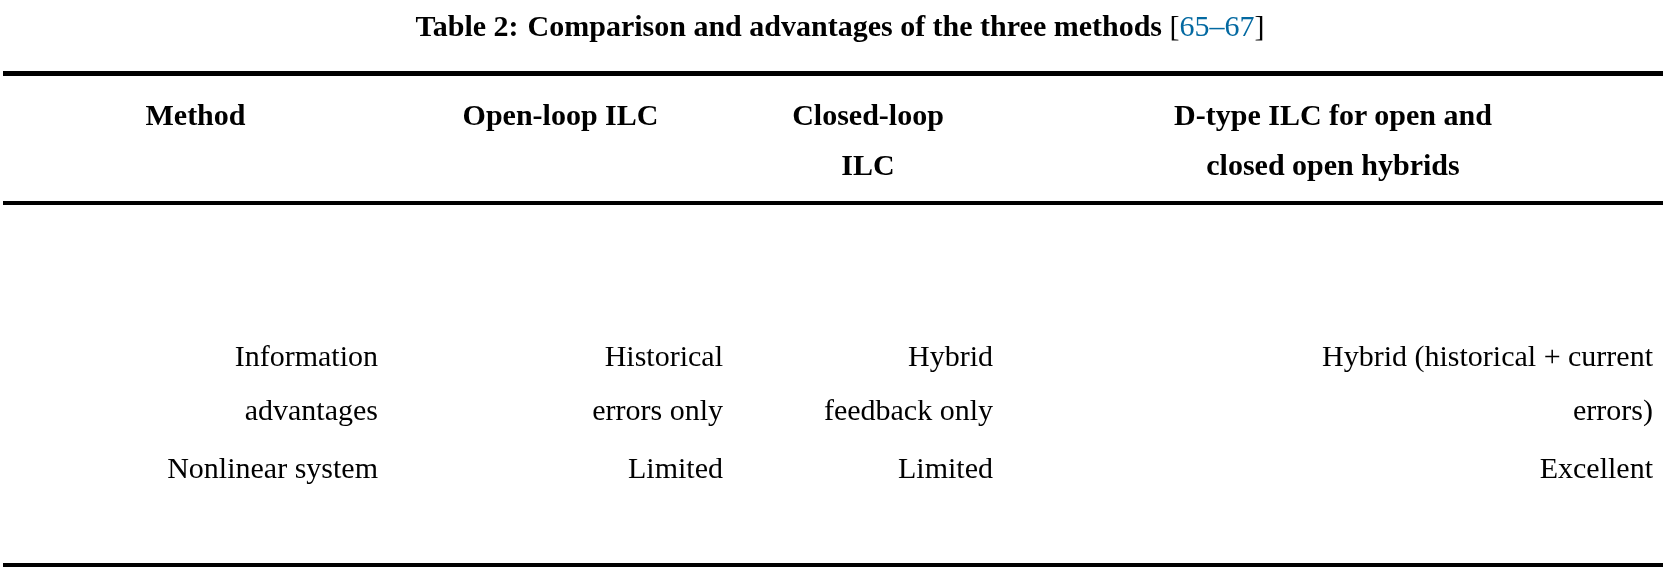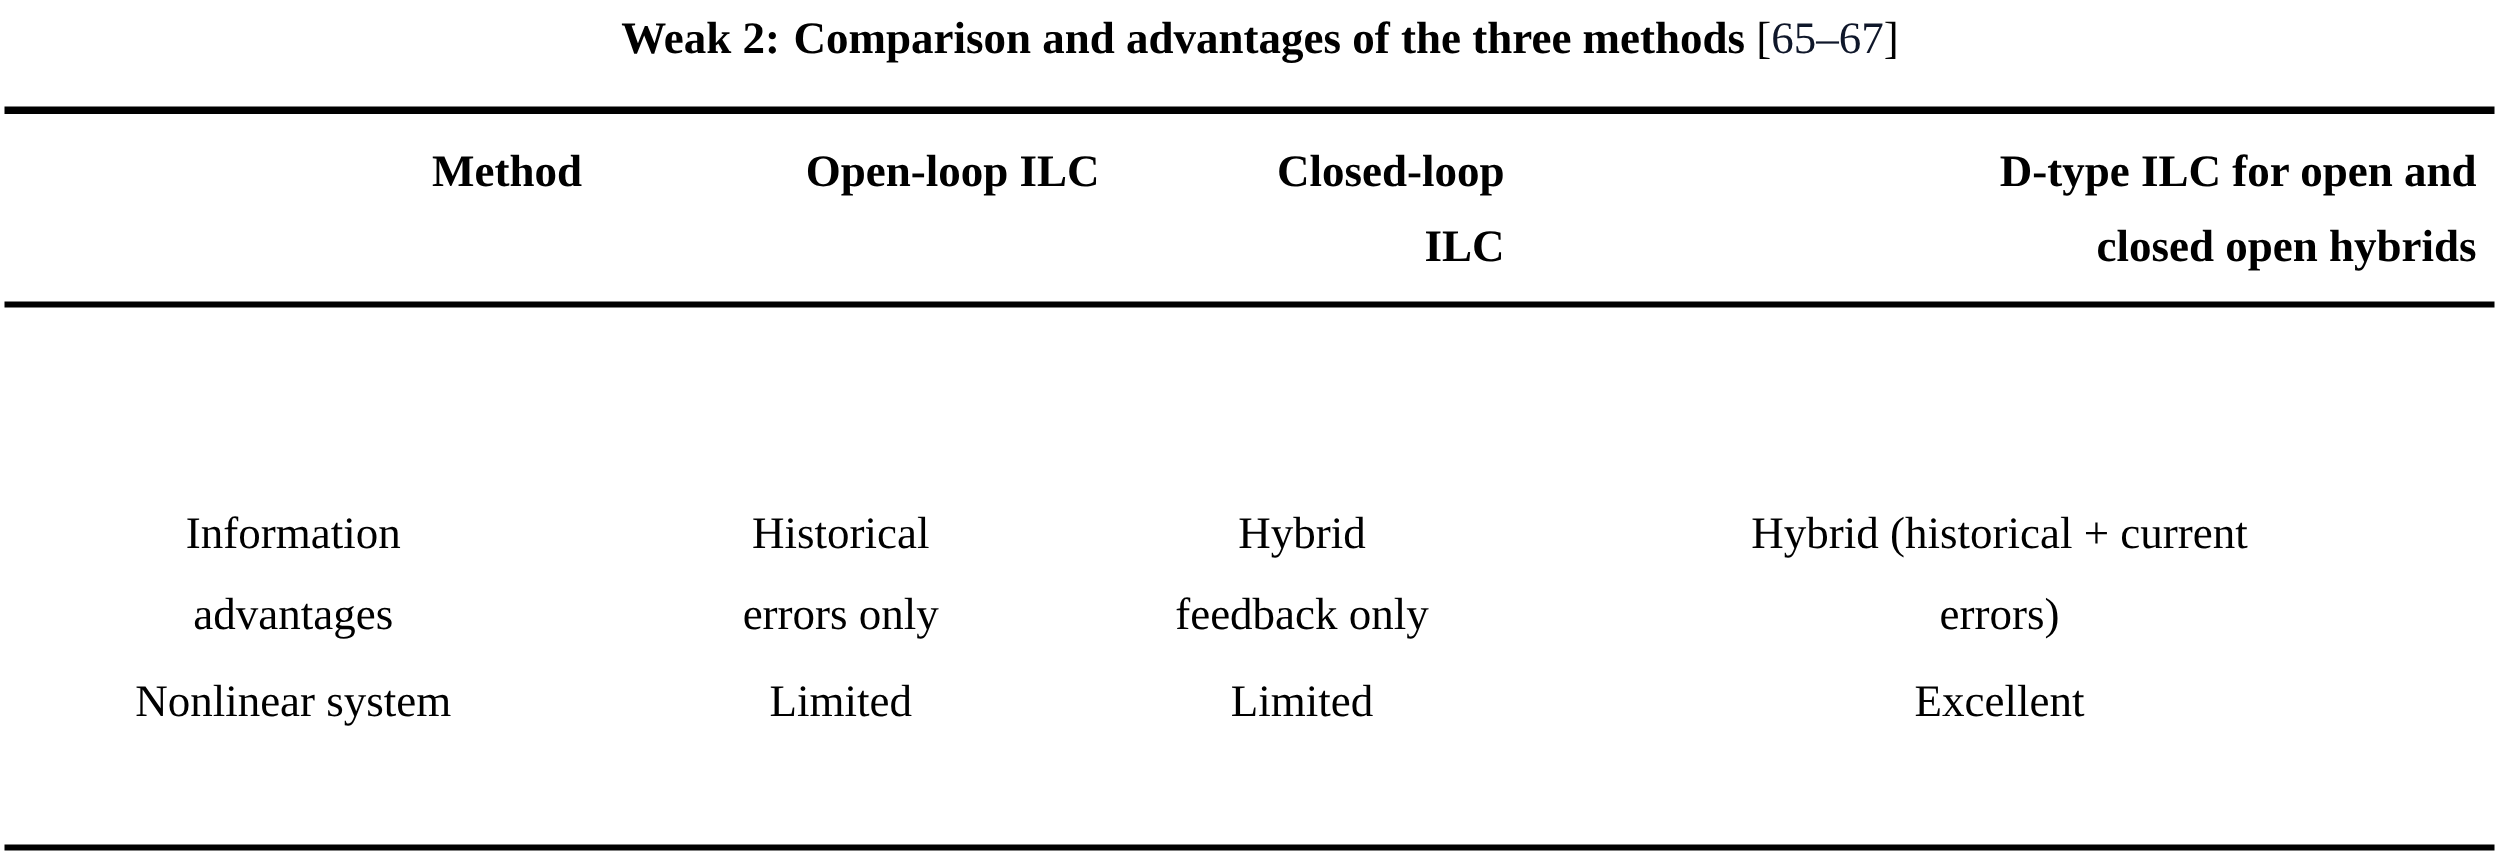--- a/index.html
+++ b/index.html
@@ -38,21 +38,21 @@
     font-weight: bold;
   }
   .caption-gap {
     display: inline-block;
     width: 9px;
   }
   .cite-bracket {
     color: #000000;
   }
   .cite-ref {
-    color: #0f172a;
+    color: #0369a1;
   }
 
   
   .rule {
     position: absolute;
     left: 3px;
     width: 1660px;
     background: #000000;
   }
   .rule-top    { top: 71px;  height: 5px; }
@@ -84,49 +84,49 @@
   .hdr-row th {
     font-weight: bold;
     font-size: 30px;
     line-height: 50px;
     padding-top: 14px;
     padding-bottom: 10px;
   }
   .hdr-row th .wrap {
     display: block;
     max-width: 100%;
-    text-align: right;
   }
   .hdr-method { }
   .hdr-dtype .wrap { padding: 0 12px; }
 
   .body-row td {
     font-size: 30px;
     line-height: 54px;
     padding-top: 4px;
     padding-bottom: 0px;
   }
   .body-row td .wrap {
     display: block;
     padding: 0 10px;
+    text-align: right;
   }
   .body-row .cell-line {
     display: block;
   }
 
   
   .body-spacer { height: 125px; }
 </style>
 </head>
 <body>
 
 <div class="table-figure">
 
   <div class="caption">
-    <span class="caption-label">Weak 2:</span><span class="caption-gap"></span><span class="caption-text">Comparison and advantages of the three methods</span>
+    <span class="caption-label">Table 2:</span><span class="caption-gap"></span><span class="caption-text">Comparison and advantages of the three methods</span>
     <span class="cite-bracket">[</span><span class="cite-ref">65–67</span><span class="cite-bracket">]</span>
   </div>
 
   <div class="rule rule-top"></div>
   <div class="rule rule-mid"></div>
   <div class="rule rule-bottom"></div>
 
   <table class="tbl">
     <colgroup>
       <col class="c-method">

